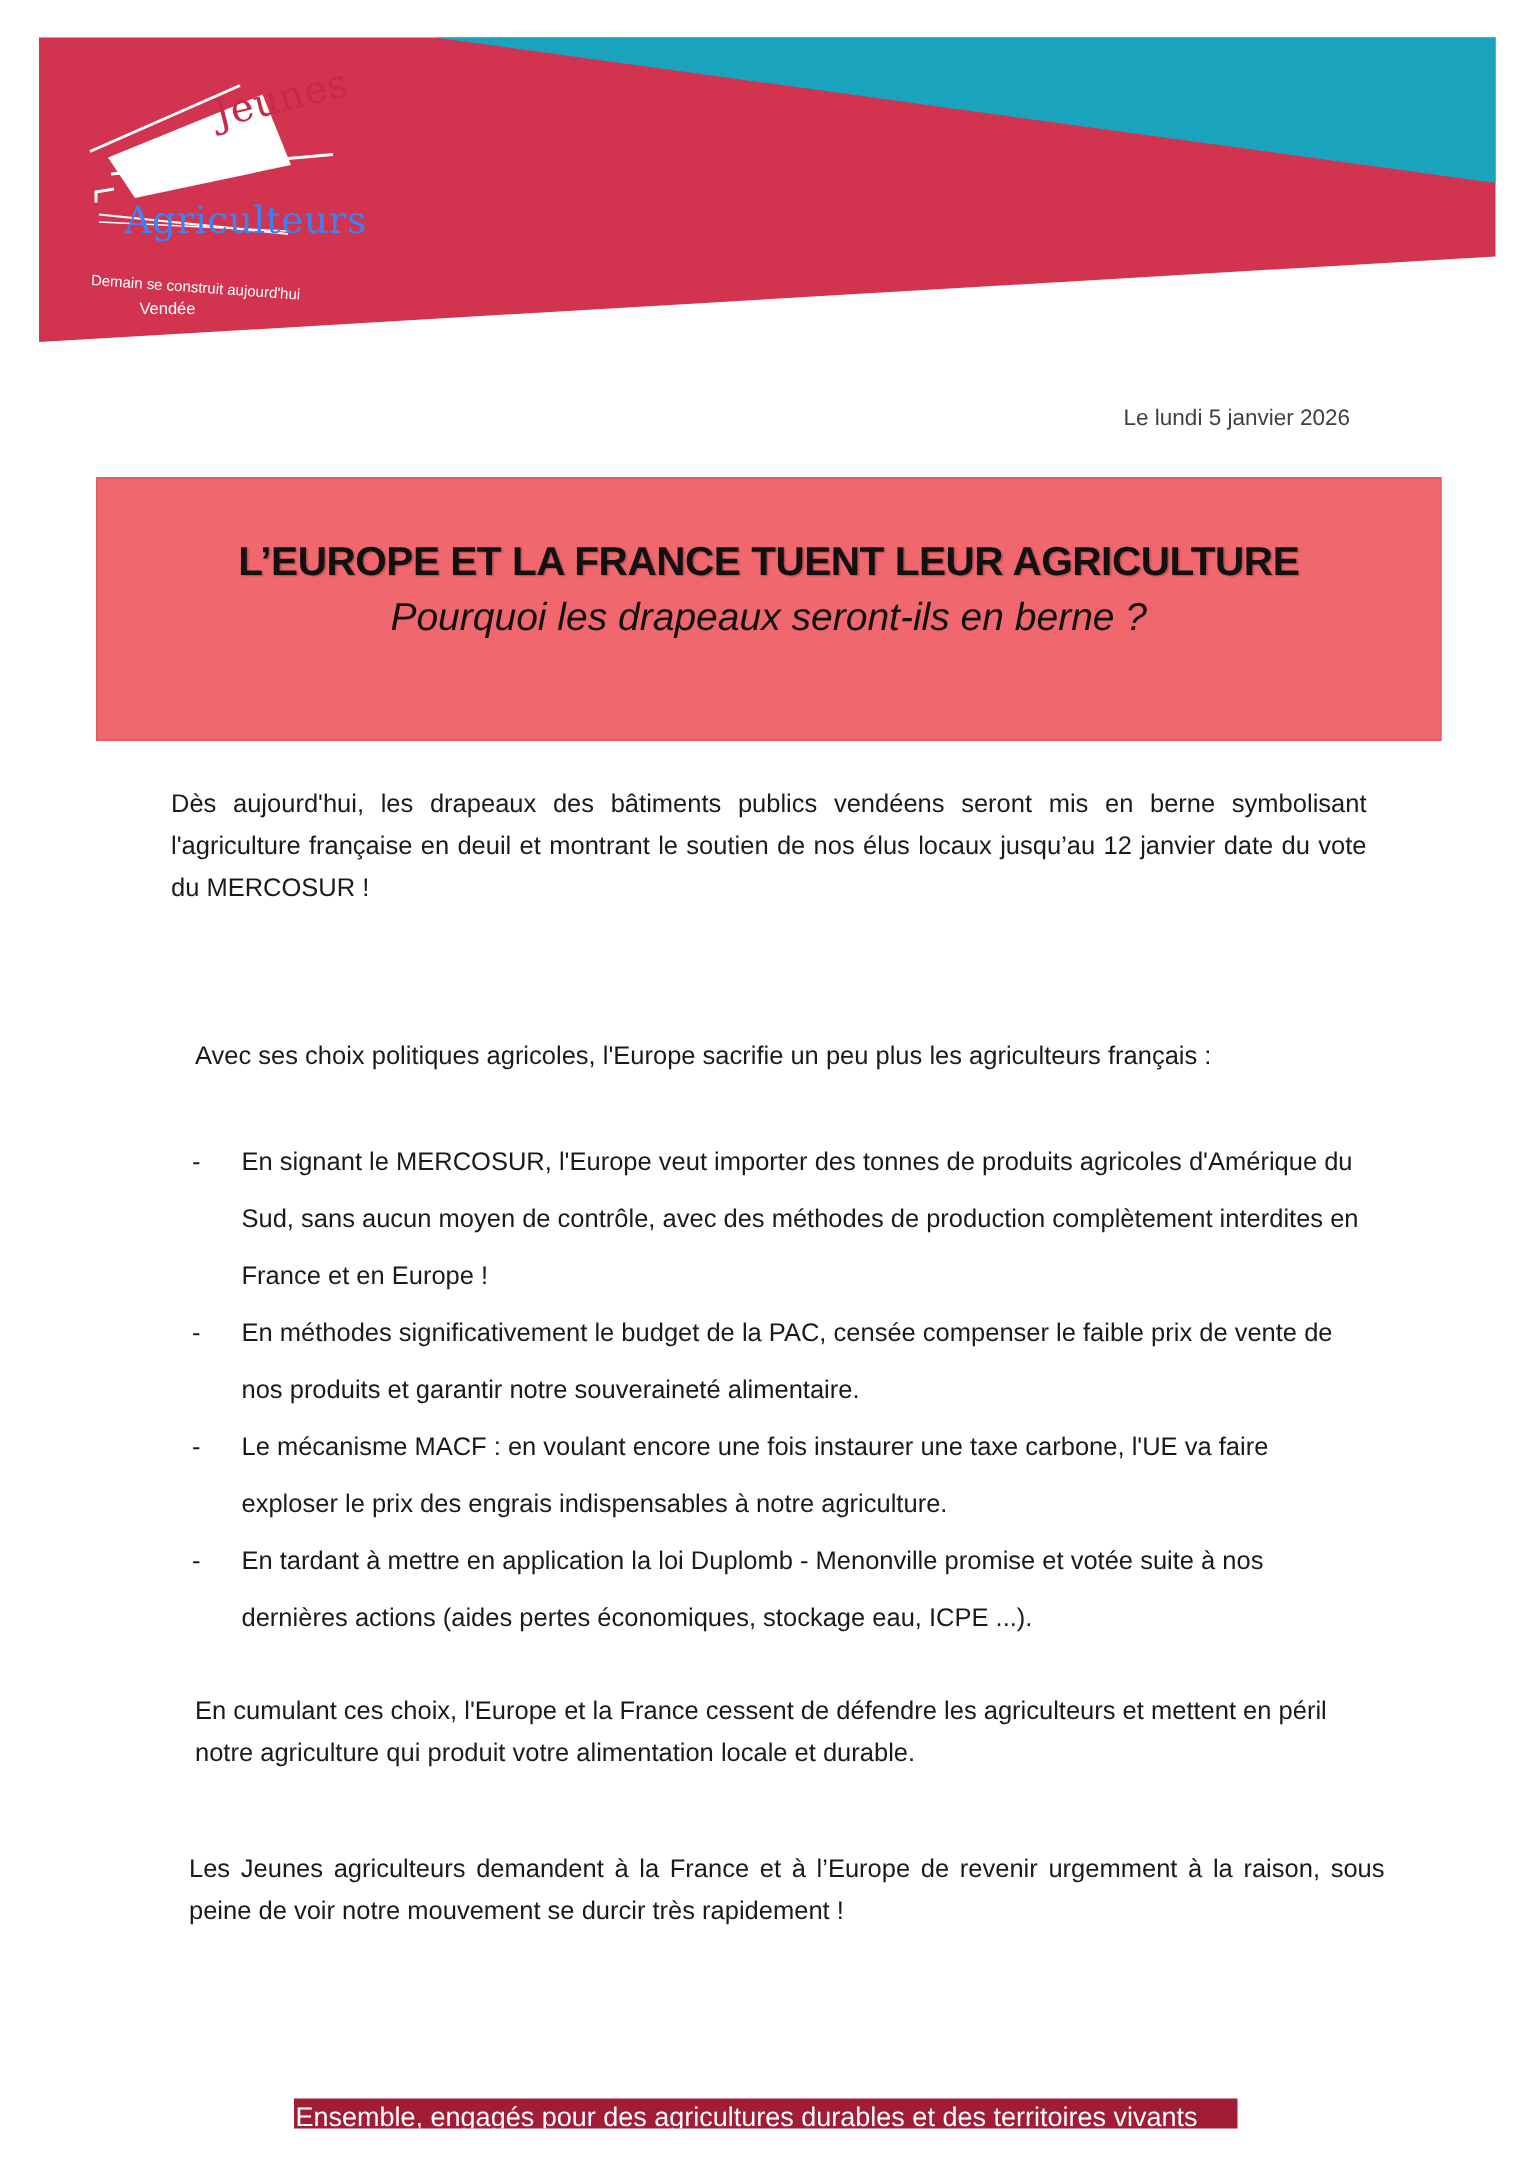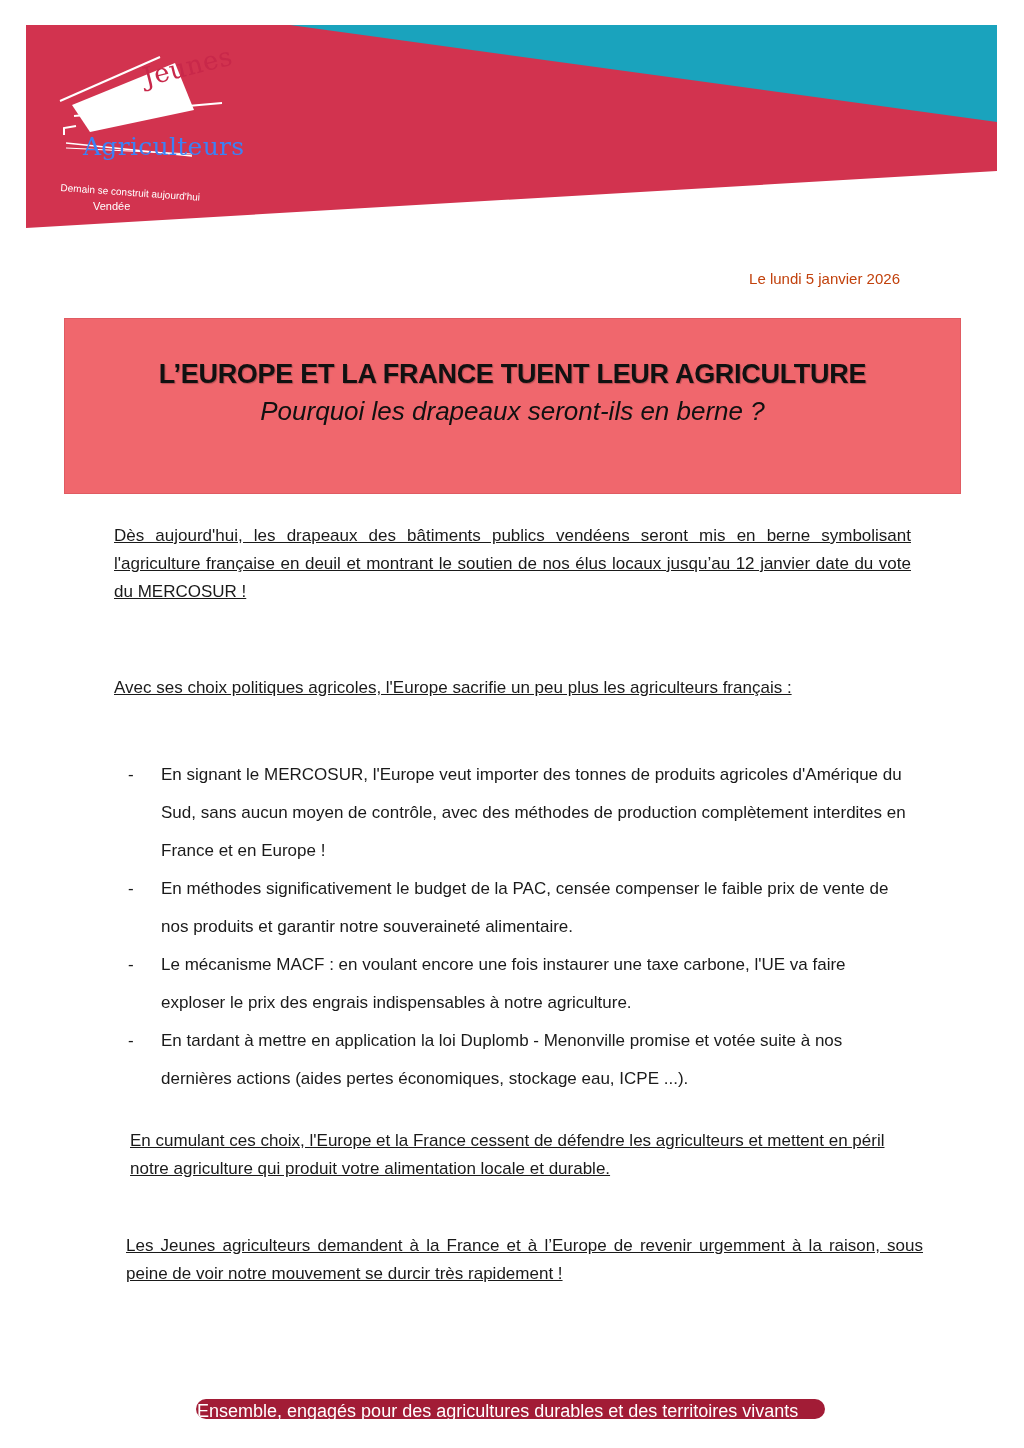--- a/index.html
+++ b/index.html
@@ -19,47 +19,47 @@
     font-family: "DejaVu Serif", serif; font-size: 25px; color: #3b82f6; letter-spacing: 0.3px;
   }
   .logo .tagline {
     position: absolute; left: 6px; top: 150px; font-size: 10px; color: #fff;
     transform: rotate(4deg); transform-origin: left top; white-space: nowrap;
   }
   .logo .region {
     position: absolute; left: 38px; top: 168px; font-size: 11px; font-weight: normal; color: #fff;
   }
   .date {
-    position: absolute; right: 124px; top: 270px; font-size: 15px; color: #c2410c;
+    position: absolute; right: 124px; top: 270px; font-size: 15px; color: #404040;
   }
   .title-box {
     position: absolute; left: 64px; top: 318px; width: 897px; height: 176px;
     background: #f0676d; border: 1px solid #e05b62; box-sizing: border-box;
   }
   .title-box .t1 {
     position: absolute; left: 0; right: 0; top: 40px; text-align: center;
     font-size: 27px; font-weight: bold; color: #111; letter-spacing: -0.3px;
     text-shadow: 1px 1px 1px rgba(0,0,0,0.25);
   }
   .title-box .t2 {
     position: absolute; left: 0; right: 0; top: 77px; text-align: center;
     font-size: 26px; font-style: italic; color: #111;
   }
   .body-text {
-    position: absolute; left: 114px; width: 797px; font-size: 17px; line-height: 28px; color: #1a1a1a; text-decoration: underline;
+    position: absolute; left: 114px; width: 797px; font-size: 17px; line-height: 28px; color: #1a1a1a;
   }
   .justify { text-align: justify; text-align-last: left; }
   .bullets { position: absolute; left: 114px; width: 797px; top: 756px; margin: 0; padding: 0; list-style: none; }
   .bullets li {
     position: relative; padding-left: 47px; font-size: 17px; line-height: 38px; color: #1a1a1a;
   }
   .bullets li .dash { position: absolute; left: 14px; top: 0; }
   .footer-bar {
     position: absolute; left: 196px; top: 1399px; width: 629px; height: 20px;
-    background: #a21c36; overflow: hidden; border-radius: 10px;
+    background: #a21c36; overflow: hidden;
   }
   .footer-bar span {
     position: absolute; left: 1px; top: 1px; font-size: 18px; color: #fff; white-space: nowrap; line-height: 22px;
   }
 </style>
 </head>
 <body>
 
 <svg class="banner" viewBox="0 0 1024 240" width="1024" height="240">
   <polygon points="26,25 997,25 997,171 26,228" fill="#d2334f"></polygon>
@@ -81,21 +81,21 @@
 </div>
 
 <div class="date">Le lundi 5 janvier 2026</div>
 
 <div class="title-box">
   <div class="t1">L’EUROPE ET LA FRANCE TUENT LEUR AGRICULTURE</div>
   <div class="t2">Pourquoi les drapeaux seront-ils en berne ?</div>
 </div>
 
 <p class="body-text justify" style="top:522px; margin:0;">Dès aujourd'hui, les drapeaux des bâtiments publics vendéens seront mis en berne symbolisant l'agriculture française en deuil et montrant le soutien de nos élus locaux jusqu’au 12 janvier date du vote du MERCOSUR !</p>
-<p class="body-text" style="top:674px; margin:0;">Avec ses choix politiques agricoles, l'Europe sacrifie un peu plus les agriculteurs français :</p>
+<p class="body-text" style="top:674px; margin:16px;">Avec ses choix politiques agricoles, l'Europe sacrifie un peu plus les agriculteurs français :</p>
 
 <ul class="bullets">
   <li>
     <span class="dash">-</span>
     <span>En signant le MERCOSUR, l'Europe veut importer des tonnes de produits agricoles d'Amérique du Sud, sans aucun moyen de contrôle, avec des méthodes de production complètement interdites en France et en Europe !</span>
   </li>
   <li>
     <span class="dash">-</span>
     <span>En méthodes significativement le budget de la PAC, censée compenser le faible prix de vente de nos produits et garantir notre souveraineté alimentaire.</span>
   </li>

